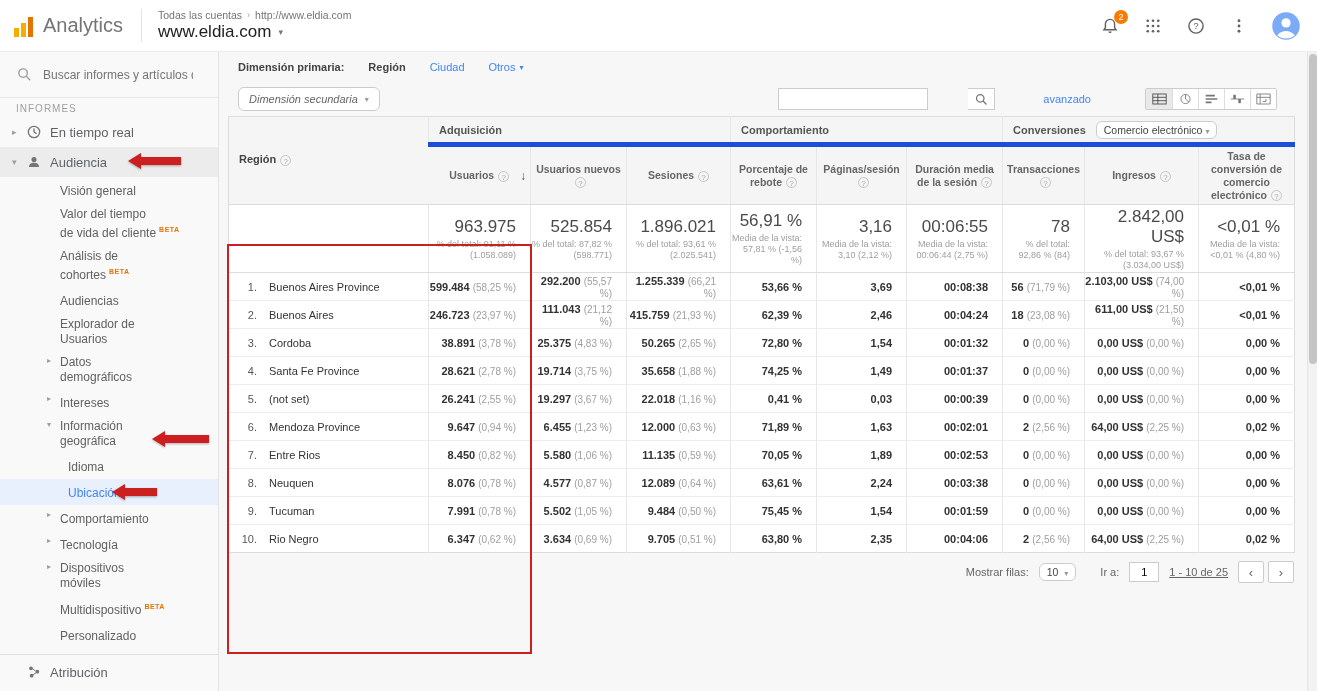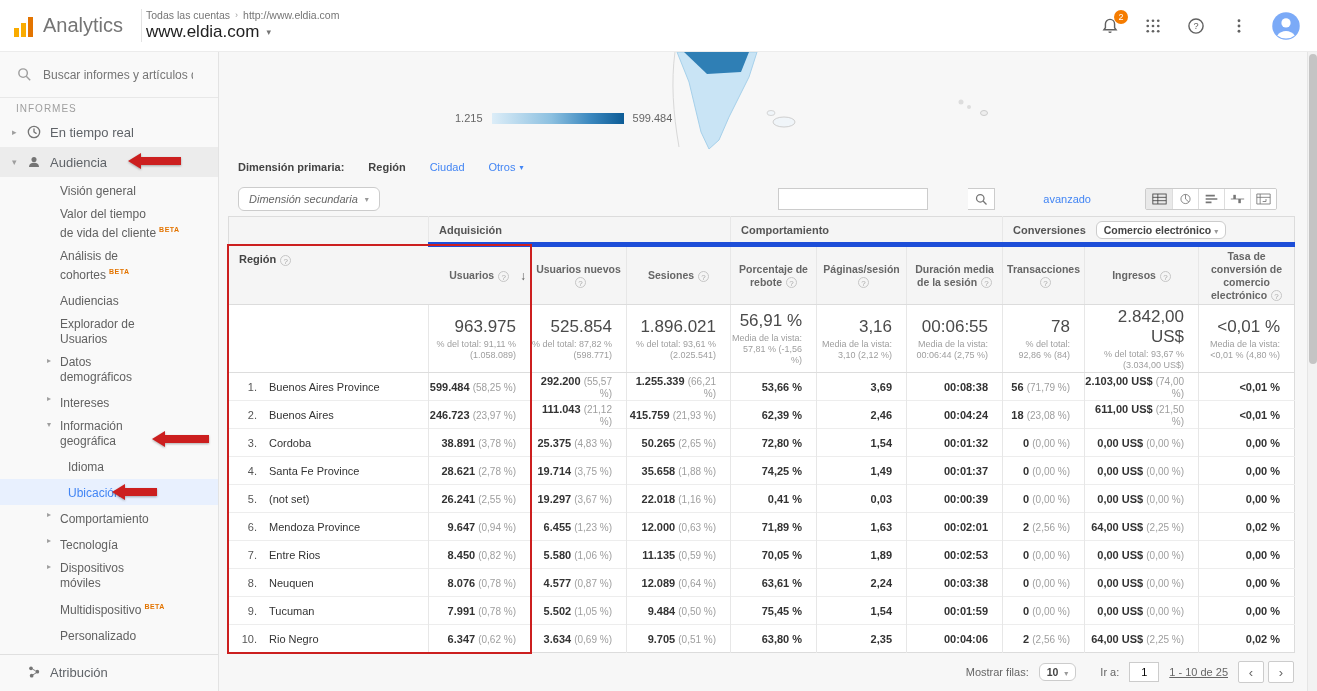--- a/index.html
+++ b/index.html
@@ -10,21 +10,21 @@
   body{background:#f7f7f7;position:relative;}
 
   
   .app-header{position:fixed;top:0;left:0;width:1317px;height:52px;background:#fff;display:flex;align-items:center;z-index:10;border-bottom:1px solid #ececec;}
   .ga-logo{display:flex;align-items:flex-end;gap:2px;height:22px;margin:0 10px 0 14px;cursor:pointer;}
   .ga-logo span{width:5px;display:block;}
   .ga-logo span:nth-child(1){height:9px;background:#f9ab00;}
   .ga-logo span:nth-child(2){height:14px;background:#f9ab00;}
   .ga-logo span:nth-child(3){height:20px;background:#e37400;}
   .app-name{font-size:20px;color:#757575;margin-right:18px;cursor:pointer;}
-  .acct-block{border-left:1px solid #e3e3e3;padding-left:4px;}
+  .acct-block{border-left:1px solid #e3e3e3;padding-left:16px;}
   .crumbs{font-size:10.5px;color:#757575;display:flex;align-items:center;gap:5px;}
   .crumbs .sep{color:#9e9e9e;font-size:9px;}
   .crumbs span{cursor:pointer;}
   .acct-row{font-size:17px;color:#212121;display:flex;align-items:center;gap:7px;margin-top:1px;cursor:pointer;}
   .acct-row .caret{font-size:9px;color:#757575;}
   .header-right{margin-left:auto;display:flex;align-items:center;gap:21px;padding-right:16px;}
   .hicon{position:relative;width:22px;height:22px;display:flex;align-items:center;justify-content:center;cursor:pointer;}
   .badge{position:absolute;top:-5px;right:-7px;background:var(--badge-orange);color:#fff;font-size:9px;width:14px;height:14px;border-radius:50%;line-height:14px;text-align:center;}
 
   
@@ -75,21 +75,21 @@
   
   .data-table{margin-left:9px;width:1066px;border-collapse:collapse;table-layout:fixed;background:#fff;border:1px solid #dcdcdc;font-size:11px;}
   .data-table th,.data-table td{border-left:1px solid #e7e7e7;}
   .data-table th:first-child,.data-table td:first-child{border-left:none;}
   .group-h{height:28px;background:#f5f5f5;text-align:left;padding-left:10px;font-size:11px;color:#555;font-weight:bold;border-bottom:5px solid #1d4ed8;}
   .region-head{background:#f5f5f5;vertical-align:top;padding:36px 0 0 10px;text-align:left;color:#444;font-weight:bold;border-bottom:1px solid #dcdcdc;}
   .col-h{height:60px;background:#f5f5f5;color:#666;font-weight:bold;font-size:10.5px;text-align:center;vertical-align:middle;padding:2px 4px;border-bottom:1px solid #dcdcdc;position:relative;line-height:13px;}
   .sort{position:absolute;right:4px;top:50%;transform:translateY(-50%);color:#555;font-size:12px;font-weight:normal;}
   .qm{display:inline-block;width:11px;height:11px;border:1px solid #c6c6c6;border-radius:50%;font-size:8px;line-height:11px;color:#aaa;text-align:center;margin-left:4px;vertical-align:middle;font-weight:normal;cursor:pointer;}
   .qm::after{content:"?";}
-  .mini-select{display:inline-block;margin-left:10px;background:#fff;border:1px solid #ccc;border-radius:6px;padding:2px 7px;font-weight:bold;font-size:10.5px;color:#444;cursor:pointer;}
+  .mini-select{display:inline-block;margin-left:10px;background:#fff;border:1px solid #ccc;border-radius:6px;padding:2px 7px;font-weight:normal;font-size:10.5px;color:#444;cursor:pointer;}
   .mini-select .caret{font-size:8px;color:#999;margin-left:3px;}
   .tot{height:68px;text-align:right;padding-right:14px;vertical-align:middle;border-bottom:1px solid #ddd;}
   .tot-v{font-size:17px;color:#4a4a4a;}
   .tot-s{font-size:9px;color:#9e9e9e;white-space:pre-line;line-height:11px;margin-top:2px;}
   .r-cell{padding-left:10px;text-align:left;}
   .totals .r-cell{border-bottom:1px solid #ddd;}
   .drow td{height:28px;border-top:1px solid #ededed;}
   .rank{display:inline-block;width:18px;color:#555;margin-right:12px;text-align:right;}
   .rname{color:#333;cursor:pointer;text-decoration:none;}
   .mcell{text-align:right;padding-right:14px;}
@@ -233,37 +233,20 @@
           <circle cx="8.5" cy="17.5" r="2.8" fill="#757575"></circle>
           <path d="M9.8 7.8l4.6 2.4M15 13.5l-4.5 2.6" stroke="#757575" stroke-width="1.4"></path>
         </svg>
         <span class="lbl">Atribución</span>
       </div>
     </nav>
 </div>
 
 <div class="main">
 
-  <div class="map-strip">
-    <svg class="map-svg" viewBox="0 0 700 100">
-      <path d="M88 0 L168 0 L160 25 L150 45 L140 65 L130 88 L120 97 L112 80 L106 55 L100 30 Z" fill="#c9e4f5" stroke="#a6d0ea" stroke-width="1"></path>
-      <path d="M95 0 L160 0 L152 20 L118 22 Z" fill="#2f7fb5"></path>
-      <path d="M86 0 C 82 30, 84 60, 90 95" fill="none" stroke="#d8d8d8" stroke-width="1"></path>
-      <ellipse cx="195" cy="70" rx="11" ry="5" fill="#f0f5f9" stroke="#cfcfcf"></ellipse>
-      <ellipse cx="182" cy="61" rx="4" ry="2.5" fill="#f0f5f9" stroke="#d5d5d5"></ellipse>
-      <circle cx="372" cy="50" r="2.5" fill="#ddd"></circle>
-      <circle cx="380" cy="55" r="2" fill="#ddd"></circle>
-      <ellipse cx="395" cy="61" rx="3.5" ry="2.5" fill="#eee" stroke="#ccc"></ellipse>
-    </svg>
-    <div class="legend">
-      <span>1.215</span>
-      <div class="legend-bar"></div>
-      <span>599.484</span>
-    </div>
-  </div>
 
   <div class="dim-row">
     <span class="dim-label">Dimensión primaria:</span>
     <span class="dim-opt sel">Región</span>
     <span class="dim-opt">Ciudad</span>
     <span class="dim-opt">
       <span>Otros</span>
       <span class="caret">▾</span>
     </span>
   </div>

